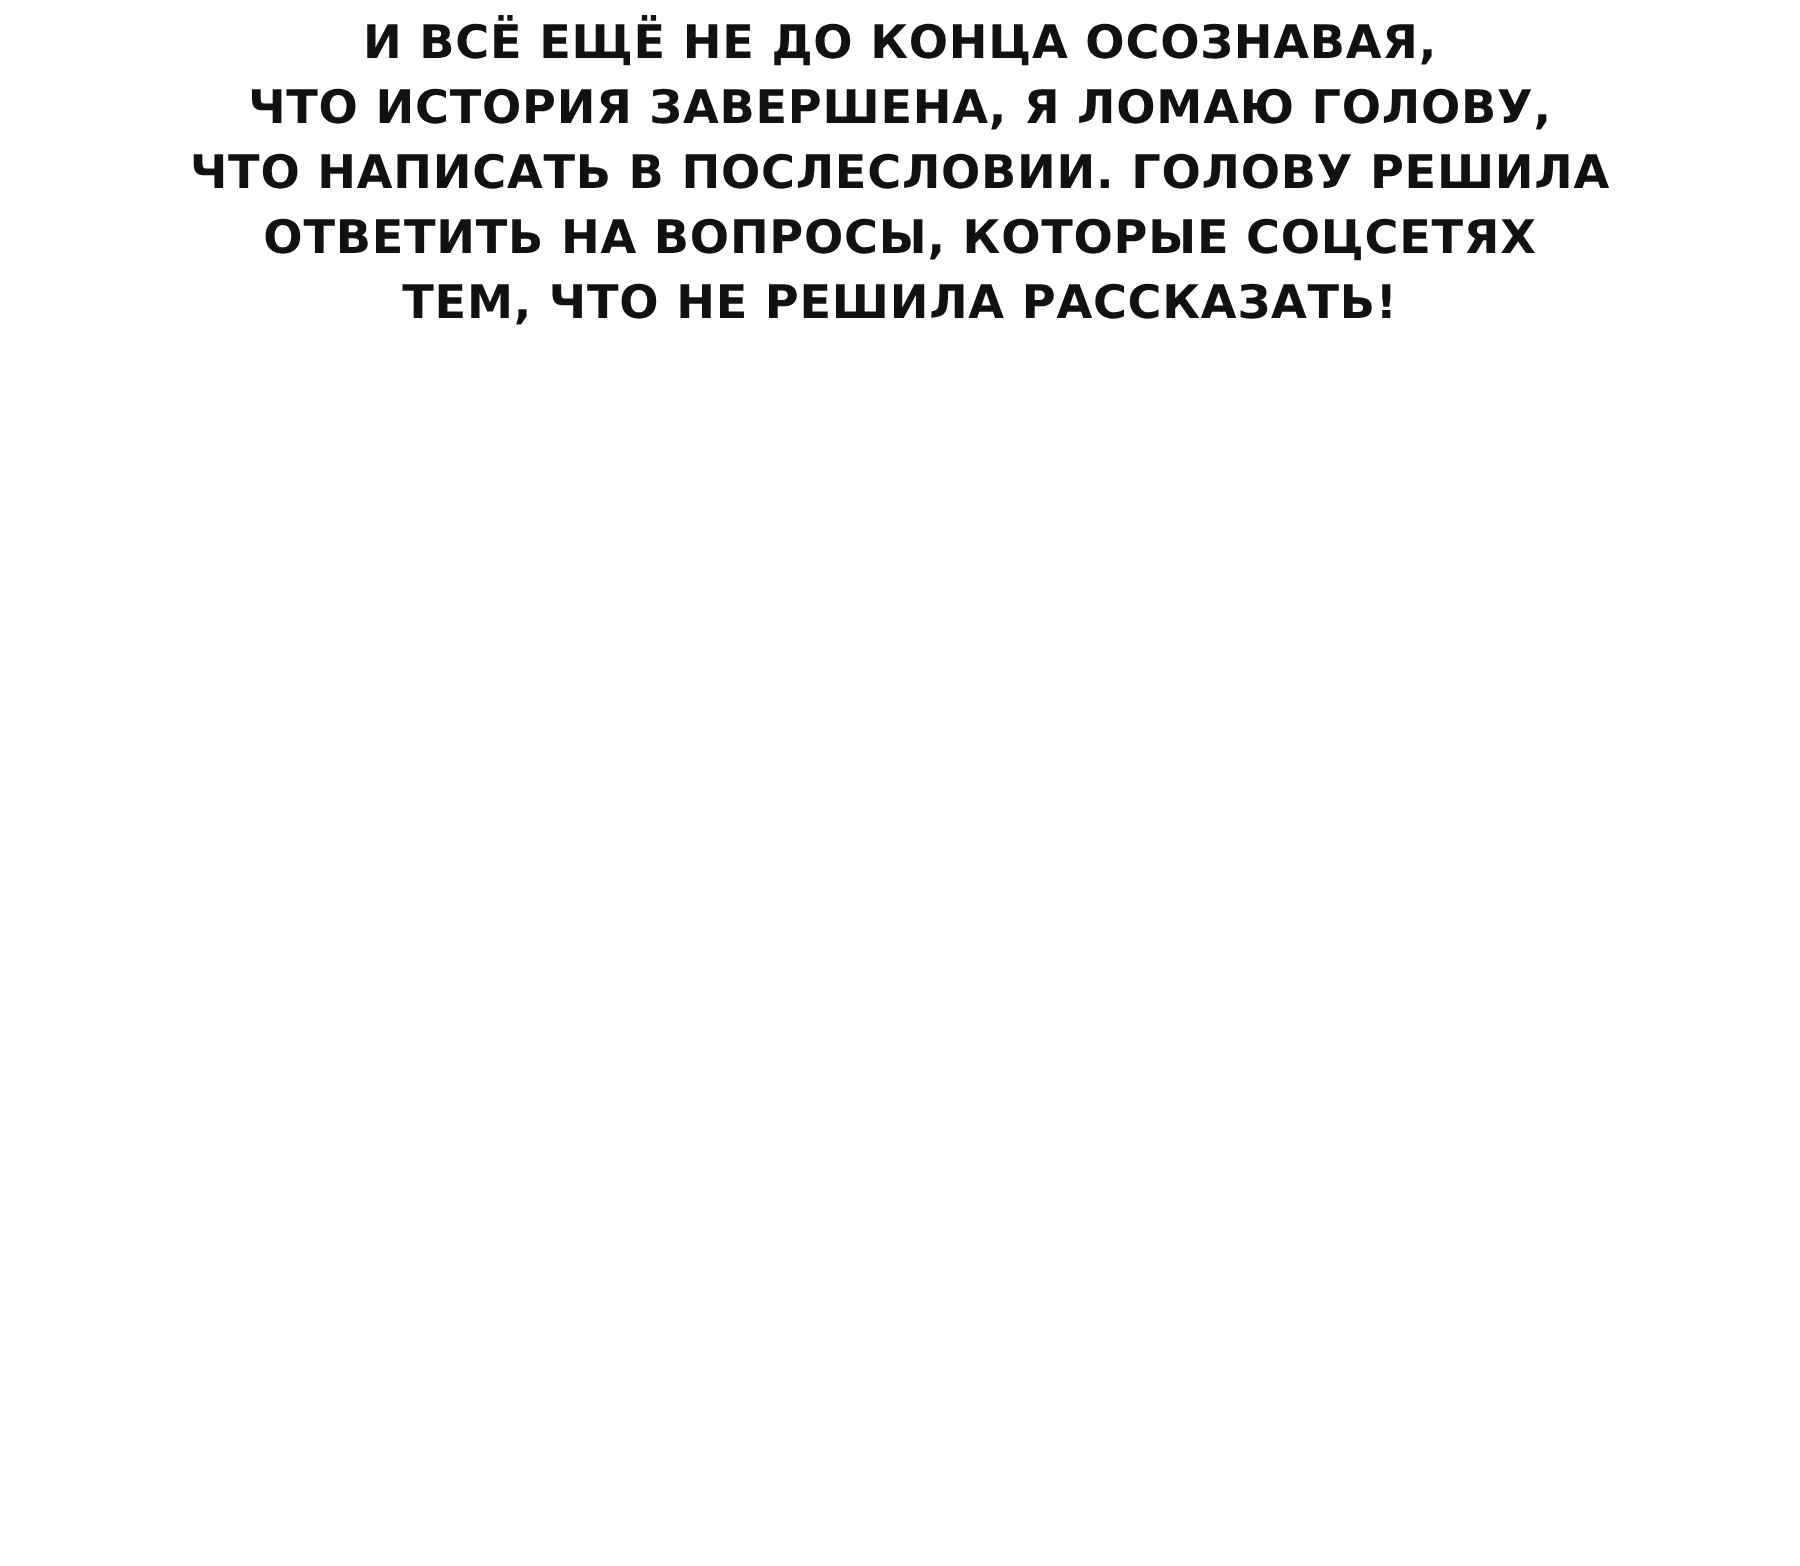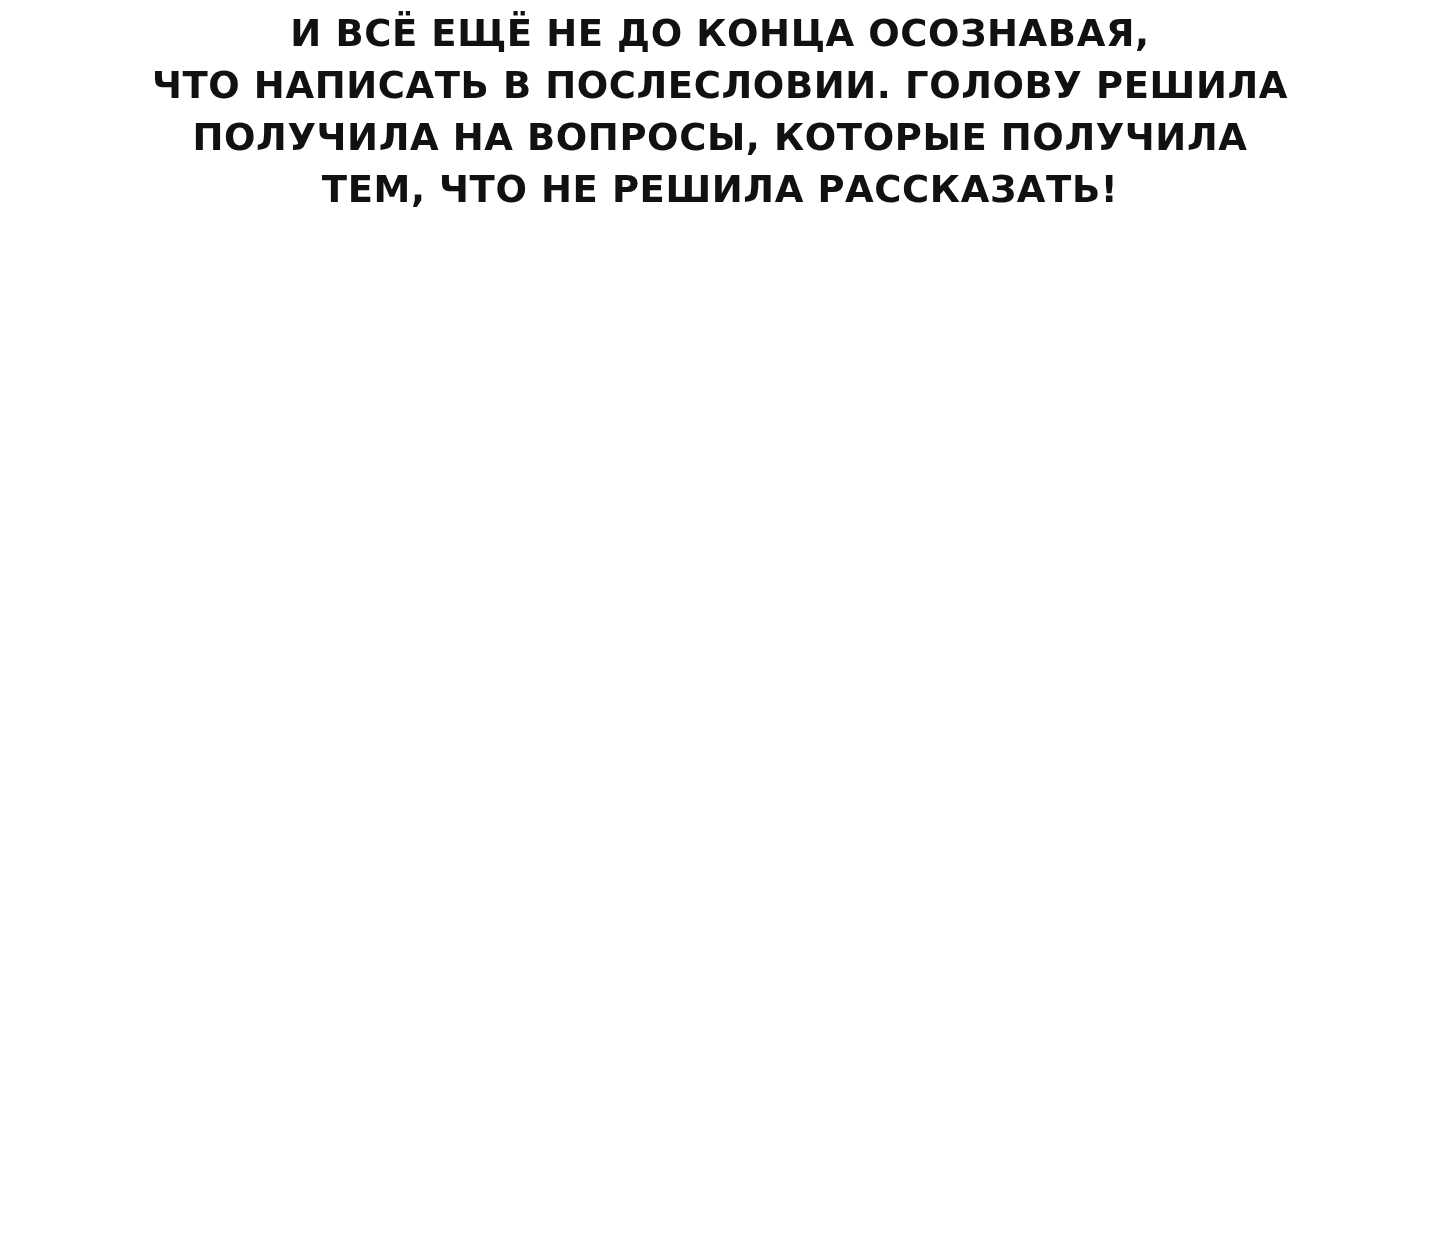--- a/index.html
+++ b/index.html
@@ -36,17 +36,18 @@
     color: #111111;
     white-space: nowrap;
   }
 </style>
 </head>
 <body>
 
 <div class="page">
   <div class="caption-block">
     <span class="caption-line">И ВСЁ ЕЩЁ НЕ ДО КОНЦА ОСОЗНАВАЯ,</span>
+    <span class="caption-line">ЧТО ИСТОРИЯ ЗАВЕРШЕНА, Я ЛОМАЮ ГОЛОВУ,</span>
     <span class="caption-line">ЧТО НАПИСАТЬ В ПОСЛЕСЛОВИИ. ГОЛОВУ РЕШИЛА</span>
-    <span class="caption-line">ПОЛУЧИЛА НА ВОПРОСЫ, КОТОРЫЕ ПОЛУЧИЛА</span>
+    <span class="caption-line">ОТВЕТИТЬ НА ВОПРОСЫ, КОТОРЫЕ СОЦСЕТЯХ</span>
     <span class="caption-line">ТЕМ, ЧТО НЕ РЕШИЛА РАССКАЗАТЬ!</span>
   </div>
 </div>
 
 </body></html>

